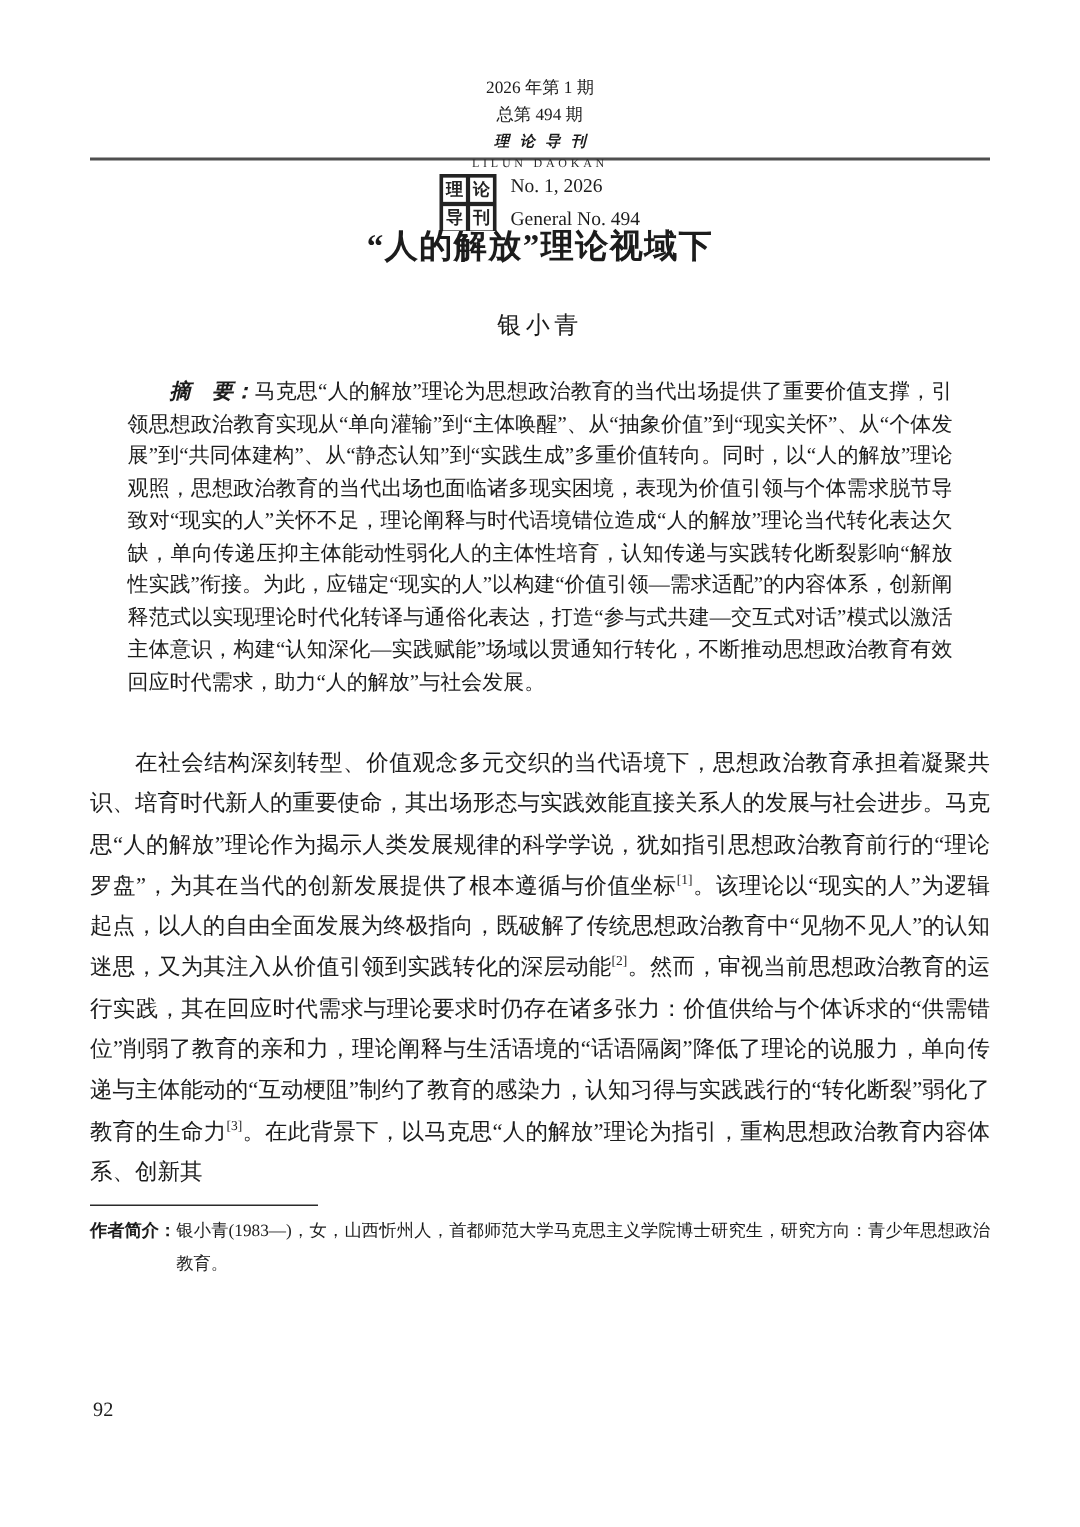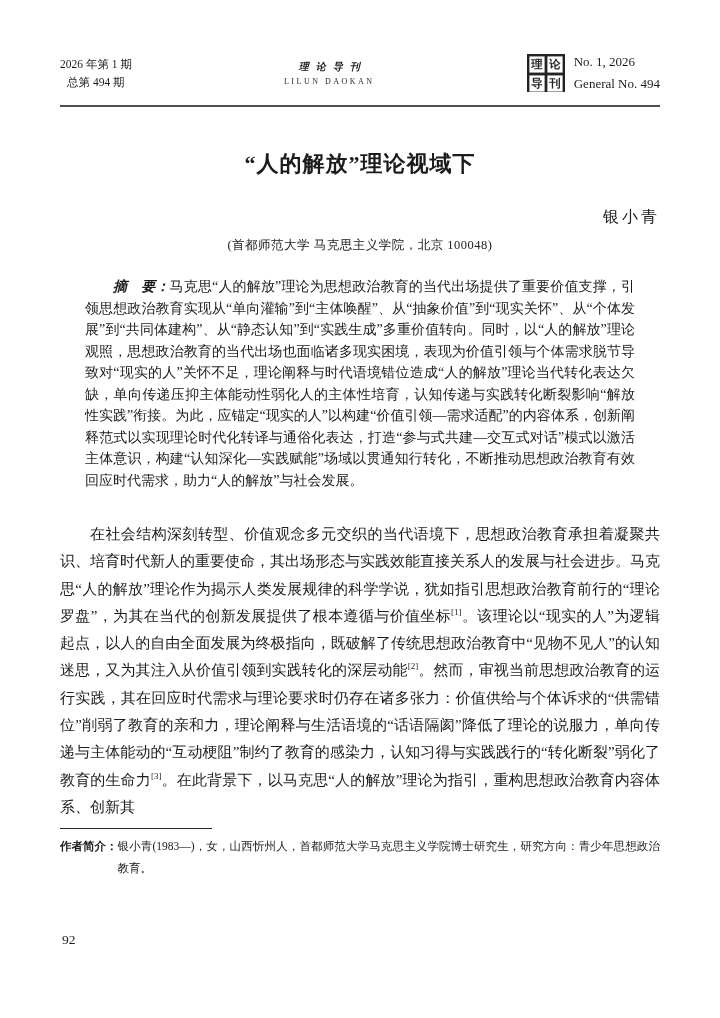--- a/index.html
+++ b/index.html
@@ -10,21 +10,21 @@
     margin: 0 auto;
     background: #ffffff;
     box-sizing: border-box;
     padding: 50px 60px 0 60px;
     font-family: "Liberation Serif", "DejaVu Serif", serif;
     color: #1c1c1c;
     overflow: hidden;
   }
 
   
-  .hdr { display: flex; justify-content: space-between; align-items: center; height: 46px; }
+  .hdr { display: flex; justify-content: space-between; align-items: center; height: 46px; flex-direction: column; }
   .hdr-left { font-size: 11.5px; line-height: 1.6; }
   .hdr-left .l2 { padding-left: 7px; }
   .hdr-center { text-align: center; }
   .hdr-center .jname { font-size: 10px; font-weight: bold; letter-spacing: 7px; text-indent: 7px; font-style: italic; }
   .hdr-center .jpinyin { font-size: 8px; letter-spacing: 2.5px; margin-top: 3px; color: #2a2a2a; }
   .hdr-right { display: flex; align-items: center; gap: 9px; }
   .seal {
     width: 38px; height: 38px;
     background: #232323;
     display: grid; grid-template-columns: 1fr 1fr; grid-template-rows: 1fr 1fr;
@@ -36,21 +36,21 @@
     color: #232323; transform: scale(0.95);
   }
   .hdr-en { font-size: 13px; line-height: 1.7; }
   .hdr-rule { height: 2px; background: #4f4f4f; margin-top: 9px; }
 
   
   .article-title {
     margin: 36px 0 0 0; text-align: center;
     font-size: 22px; font-weight: bold; line-height: 42px; letter-spacing: 1px;
   }
-  .author { margin-top: 22px; text-align: right; font-size: 16px; letter-spacing: 3px; }
+  .author { margin-top: 22px; text-align: center; font-size: 16px; letter-spacing: 3px; }
   .affil { margin-top: 9px; text-align: center; font-size: 12.5px; color: #222; letter-spacing: 0.5px; }
 
   
   .abstract {
     margin: 22px 25px 0 25px;
     font-size: 14px; line-height: 21.5px; text-align: justify;
   }
   .abstract .para { text-indent: 2em; margin: 0; }
   .blabel { font-family: "Liberation Sans", "DejaVu Sans", sans-serif; font-weight: bold; font-style: italic; }
   .kw-line, .meta-line {
@@ -101,21 +101,20 @@
       </div>
     </div>
   </div>
   <div class="hdr-rule"></div>
 
   <h1 class="article-title">
     <span>“人的解放”理论视域下</span><br>
   </h1>
 
   <div class="author">银小青</div>
-  <div class="affil">(首都师范大学 马克思主义学院，北京 100048)</div>
 
   <div class="abstract">
     <p class="para"><span class="blabel">摘　要：</span><span>马克思“人的解放”理论为思想政治教育的当代出场提供了重要价值支撑，引领思想政治教育实现从“单向灌输”到“主体唤醒”、从“抽象价值”到“现实关怀”、从“个体发展”到“共同体建构”、从“静态认知”到“实践生成”多重价值转向。同时，以“人的解放”理论观照，思想政治教育的当代出场也面临诸多现实困境，表现为价值引领与个体需求脱节导致对“现实的人”关怀不足，理论阐释与时代语境错位造成“人的解放”理论当代转化表达欠缺，单向传递压抑主体能动性弱化人的主体性培育，认知传递与实践转化断裂影响“解放性实践”衔接。为此，应锚定“现实的人”以构建“价值引领—需求适配”的内容体系，创新阐释范式以实现理论时代化转译与通俗化表达，打造“参与式共建—交互式对话”模式以激活主体意识，构建“认知深化—实践赋能”场域以贯通知行转化，不断推动思想政治教育有效回应时代需求，助力“人的解放”与社会发展。</span></p>
   </div>
 
 
 
   <p class="body-text"><span>在社会结构深刻转型、价值观念多元交织的当代语境下，思想政治教育承担着凝聚共识、培育时代新人的重要使命，其出场形态与实践效能直接关系人的发展与社会进步。马克思“人的解放”理论作为揭示人类发展规律的科学学说，犹如指引思想政治教育前行的“理论罗盘”，为其在当代的创新发展提供了根本遵循与价值坐标</span><sup>[1]</sup><span>。该理论以“现实的人”为逻辑起点，以人的自由全面发展为终极指向，既破解了传统思想政治教育中“见物不见人”的认知迷思，又为其注入从价值引领到实践转化的深层动能</span><sup>[2]</sup><span>。然而，审视当前思想政治教育的运行实践，其在回应时代需求与理论要求时仍存在诸多张力：价值供给与个体诉求的“供需错位”削弱了教育的亲和力，理论阐释与生活语境的“话语隔阂”降低了理论的说服力，单向传递与主体能动的“互动梗阻”制约了教育的感染力，认知习得与实践践行的“转化断裂”弱化了教育的生命力</span><sup>[3]</sup><span>。在此背景下，以马克思“人的解放”理论为指引，重构思想政治教育内容体系、创新其</span></p>
 
   <div class="fn-rule"></div>

